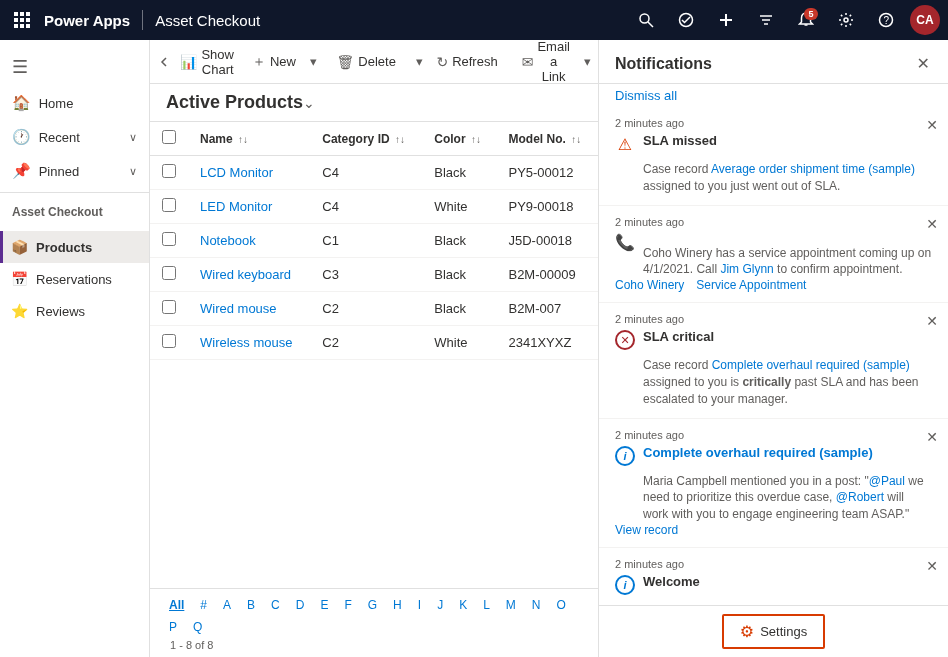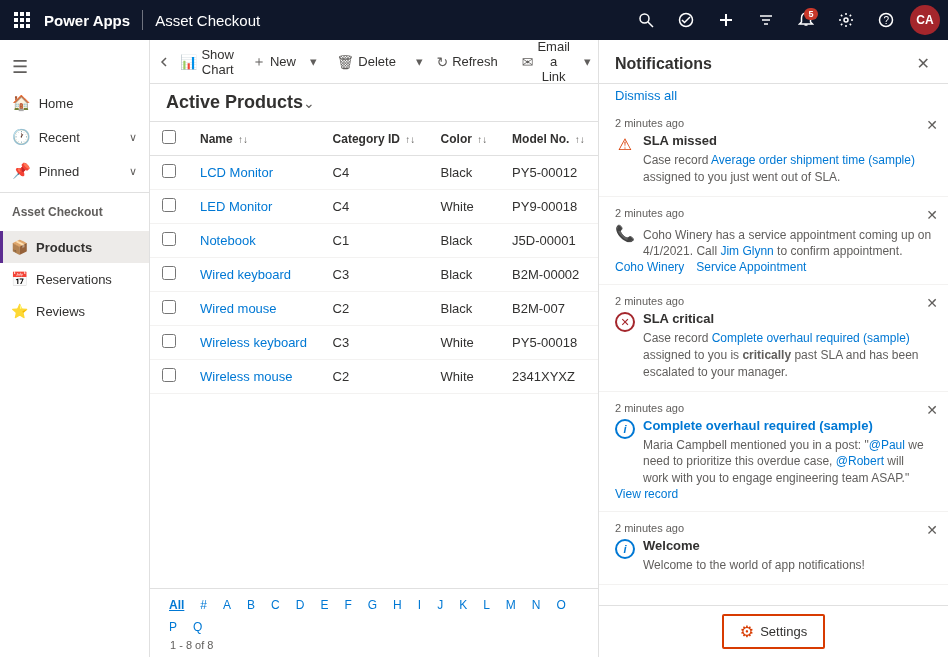--- a/index.html
+++ b/index.html
@@ -80,21 +80,21 @@
     .notif-dismiss-all { color: #0078d4; font-size: 13px; cursor: pointer; padding: 4px 16px; }
     .notif-scroll { flex: 1; overflow-y: auto; }
     .notif-item { padding: 10px 16px; border-bottom: 1px solid #f3f2f1; position: relative; }
     .notif-time { font-size: 11px; color: #605e5c; margin-bottom: 4px; }
     .notif-item-header { display: flex; align-items: flex-start; gap: 8px; }
     .notif-icon { width: 20px; height: 20px; flex-shrink: 0; display: flex; align-items: center; justify-content: center; font-size: 16px; margin-top: 1px; }
     .notif-icon.warn { color: #d83b01; }
     .notif-icon.phone { color: #107c10; }
     .notif-item-title { font-size: 13px; font-weight: 600; color: #323130; }
     .notif-item-title.link { color: #0078d4; cursor: pointer; }
-    .notif-body { font-size: 12px; color: #605e5c; margin-top: 4px; line-height: 1.4; }
+    .notif-body { font-size: 12px; color: #605e5c; margin-top: 13px; line-height: 1.4; }
     .notif-body .link { color: #0078d4; cursor: pointer; }
     .notif-body .bold { font-weight: 700; }
     .notif-links { display: flex; gap: 12px; margin-top: 0; }
     .notif-link { color: #0078d4; font-size: 12px; cursor: pointer; }
     .notif-close-btn { position: absolute; top: 8px; right: 8px; cursor: pointer; color: #605e5c; font-size: 14px; padding: 2px; border-radius: 2px; }
 
     
     .settings-bar { padding: 8px 16px; border-top: 1px solid #e0e0e0; display: flex; justify-content: center; }
     .settings-btn { display: flex; align-items: center; gap: 6px; padding: 6px 16px; border: 2px solid #d83b01; border-radius: 2px; cursor: pointer; color: #323130; font-size: 13px; background: white; }
     .settings-btn .icon { color: #d83b01; font-size: 16px; }
@@ -279,42 +279,35 @@
     <td><a class="link">LED Monitor</a></td>
     <td>C4</td>
     <td>White</td>
     <td>PY9-00018</td>
   </tr>
             <tr>
     <td class="checkbox-col"><input type="checkbox" class="checkbox" style=""></td>
     <td><a class="link">Notebook</a></td>
     <td>C1</td>
     <td>Black</td>
-    <td>J5D-00001</td>
+    <td>J5D-00018</td>
   </tr>
             <tr>
     <td class="checkbox-col"><input type="checkbox" class="checkbox" style=""></td>
     <td><a class="link">Wired keyboard</a></td>
     <td>C3</td>
     <td>Black</td>
-    <td>B2M-00002</td>
+    <td>B2M-00009</td>
   </tr>
             <tr>
     <td class="checkbox-col"><input type="checkbox" class="checkbox" style=""></td>
     <td><a class="link">Wired mouse</a></td>
     <td>C2</td>
     <td>Black</td>
     <td>B2M-007</td>
-  </tr>
-            <tr>
-    <td class="checkbox-col"><input type="checkbox" class="checkbox" style=""></td>
-    <td><a class="link">Wireless keyboard</a></td>
-    <td>C3</td>
-    <td>White</td>
-    <td>PY5-00018</td>
   </tr>
             <tr>
     <td class="checkbox-col"><input type="checkbox" class="checkbox" style=""></td>
     <td><a class="link">Wireless mouse</a></td>
     <td>C2</td>
     <td>White</td>
     <td>2341XYXZ</td>
   </tr>
           </tbody>
       </table>

